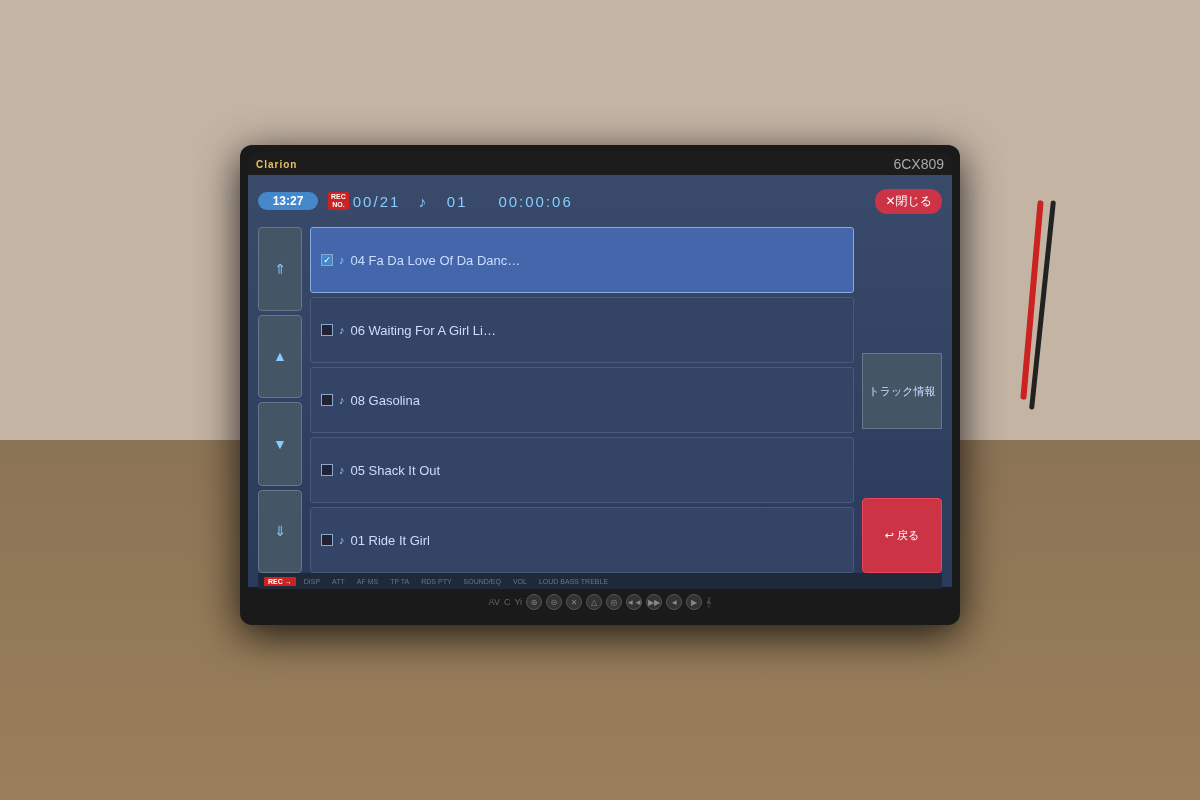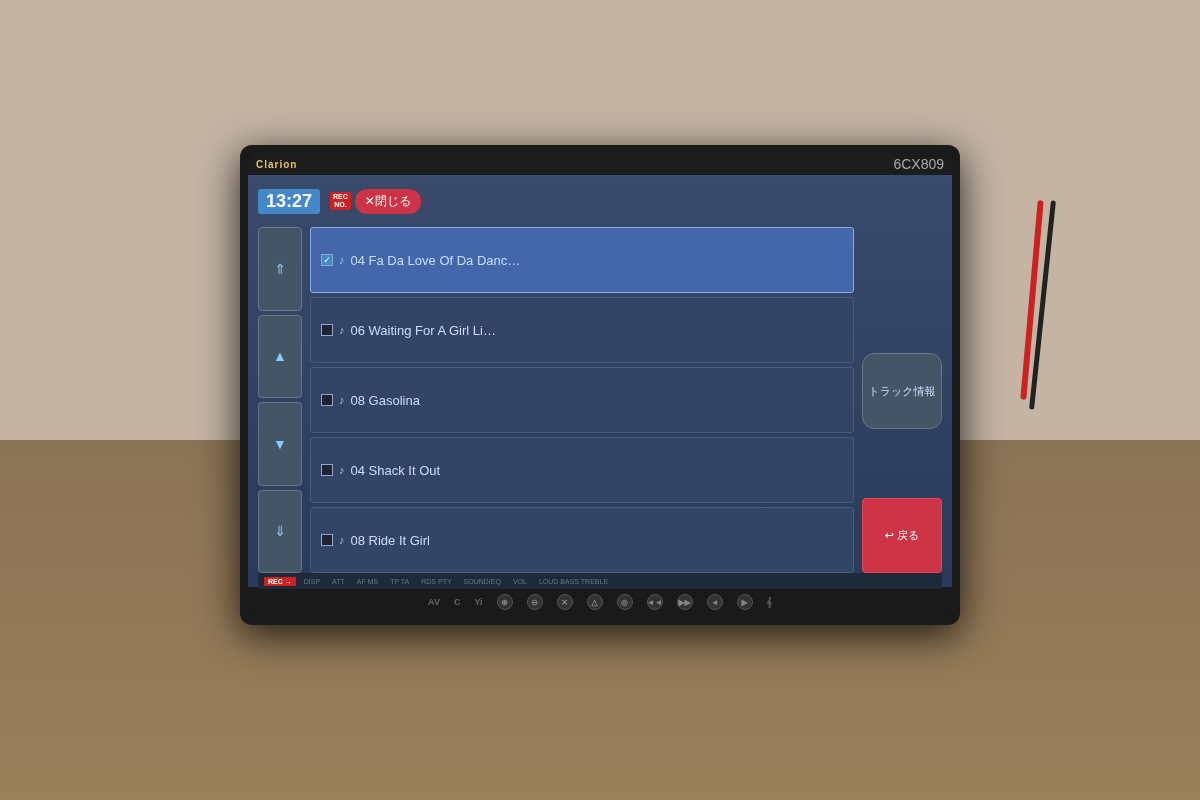--- a/index.html
+++ b/index.html
@@ -99,24 +99,24 @@
     .screen-header {
       display: flex;
       align-items: center;
       height: 36px;
       margin-bottom: 8px;
     }
 
     .time-display {
       background: #4488cc;
       color: #fff;
-      font-size: 18px;
+      font-size: 12px;
       font-weight: bold;
       padding: 2px 8px;
-      border-radius: 3px;
+      border-radius: 11px;
       margin-right: 10px;
       min-width: 60px;
       text-align: center;
     }
 
     .rec-badge {
       background: #cc2222;
       color: #fff;
       font-size: 7px;
       font-weight: bold;
@@ -232,21 +232,21 @@
     .right-buttons {
       display: flex;
       flex-direction: column;
       gap: 4px;
       width: 80px;
     }
 
     .track-info-btn {
       background: #445566;
       border: 1px solid #667788;
-      border-radius: 12px;
+      border-radius: 0;
       color: #ccddff;
       font-size: 11px;
       cursor: pointer;
       padding: 6px 4px;
       text-align: center;
       flex: 1;
       display: flex;
       align-items: center;
       justify-content: center;
     }
@@ -294,23 +294,22 @@
     }
 
     
     .bezel-buttons {
       width: 100%;
       height: 30px;
       background: #1a1a1a;
       display: flex;
       align-items: center;
       justify-content: center;
-      gap: 14px;
+      gap: 4px;
       padding: 0 20px;
-      font-weight: bold;
     }
 
     .bezel-btn-label {
       color: #666;
       font-size: 9px;
       cursor: pointer;
     }
 
     .bezel-btn-circle {
       width: 16px;
@@ -369,20 +368,29 @@
       <div class="monitor-top-bar">
         <span class="brand-name">Clarion</span>
         <span class="model-name">6CX809</span>
       </div>
 
       <div class="screen">
 
         <div class="screen-header">
           <div class="time-display">13:27</div>
           <div class="rec-badge">REC<br>NO.</div>
+          <div class="track-info">
+            <span>00/21</span>
+            &nbsp;
+            <span>♪</span>
+            &nbsp;
+            <span>01</span>
+            &nbsp;&nbsp;&nbsp;
+            <span>00:00:06</span>
+          </div>
           <button class="close-btn">
             <span>✕閉じる</span>
           </button>
         </div>
 
         <div class="screen-main">
 
           <div class="nav-buttons">
             <button class="nav-btn">⇑</button>
             <button class="nav-btn">▲</button>
@@ -406,27 +414,27 @@
 
             <div class="track-item">
               <div class="track-checkbox"></div>
               <span class="note-icon">♪</span>
               <span>08 Gasolina</span>
             </div>
 
             <div class="track-item">
               <div class="track-checkbox"></div>
               <span class="note-icon">♪</span>
-              <span>04 Shack It Out</span>
+              <span>05 Shack It Out</span>
             </div>
 
             <div class="track-item">
               <div class="track-checkbox"></div>
               <span class="note-icon">♪</span>
-              <span>08 Ride It Girl</span>
+              <span>01 Ride It Girl</span>
             </div>
 
           </div>
 
           <div class="right-buttons">
             <div style="flex:2;"></div>
             <button class="track-info-btn">
               <span>トラック情報</span>
             </button>
             <div style="flex:1;"></div>

